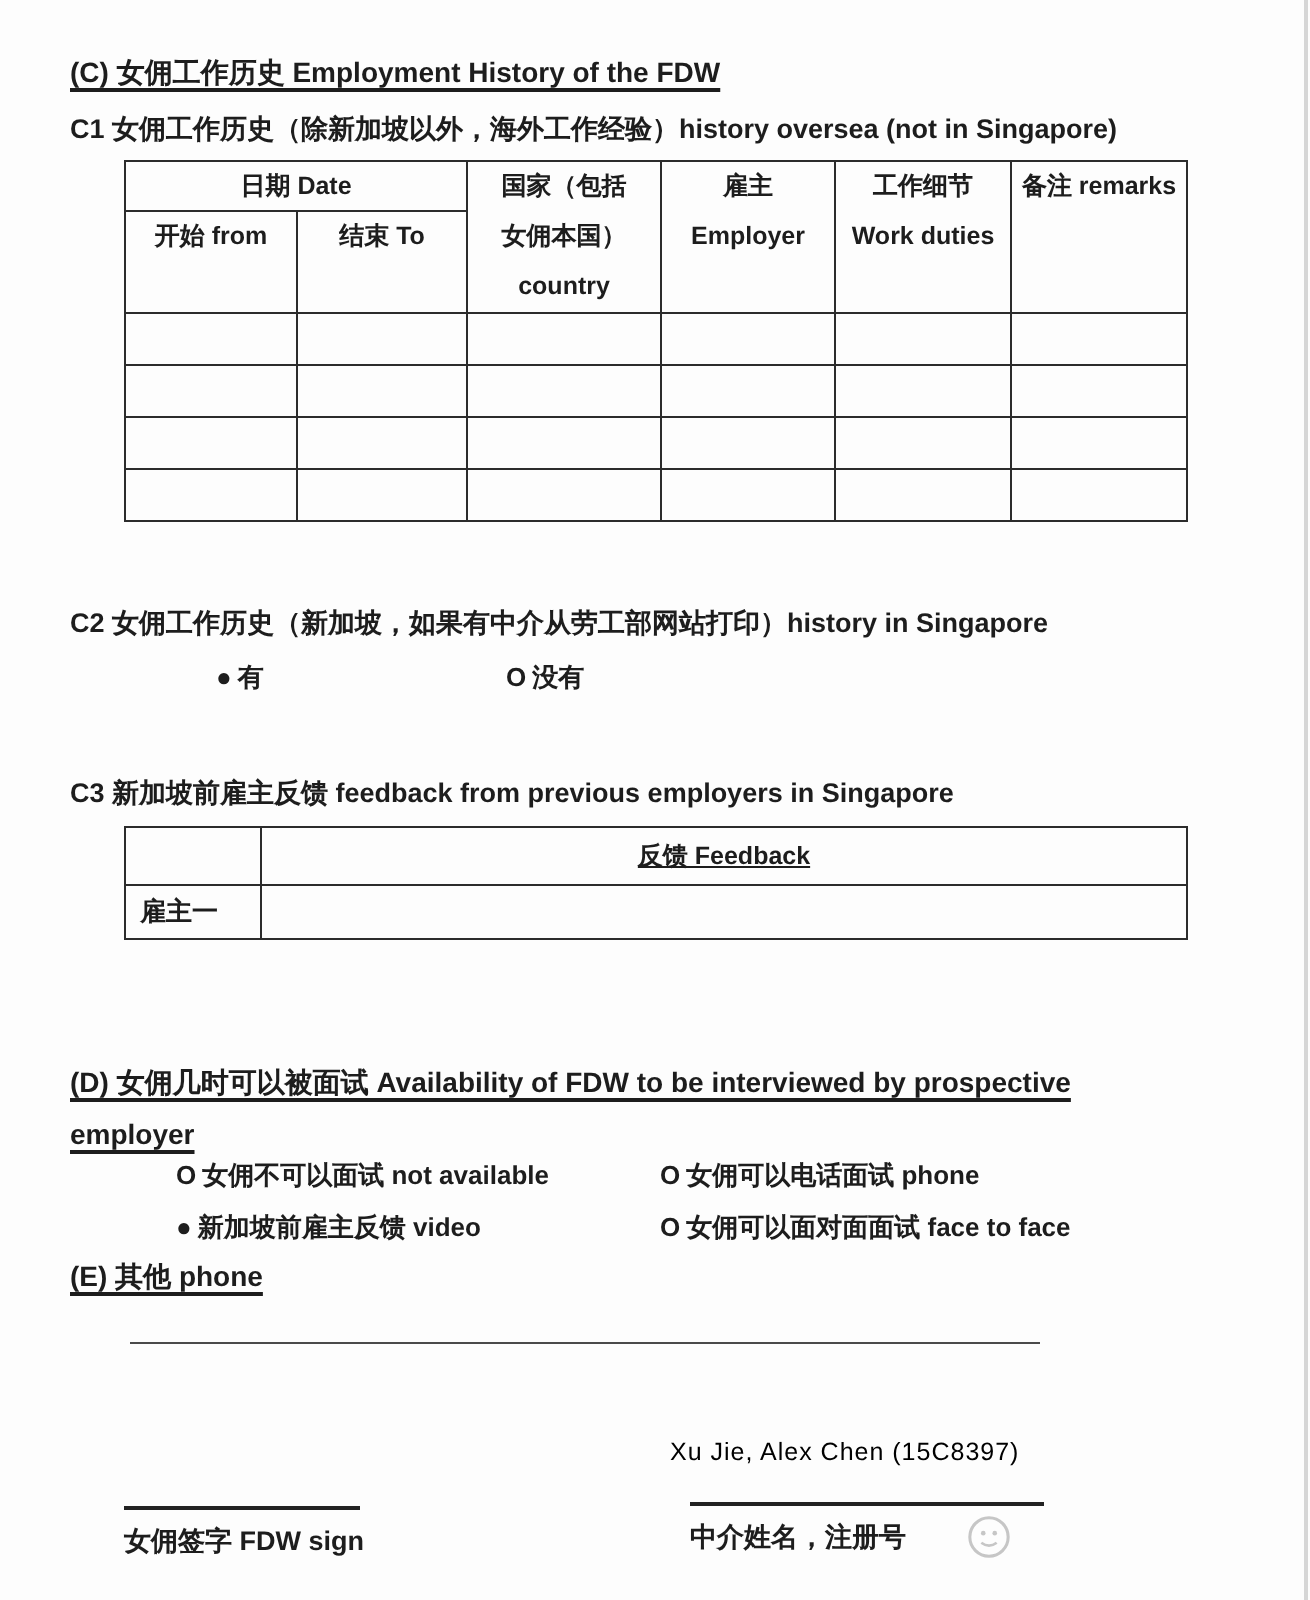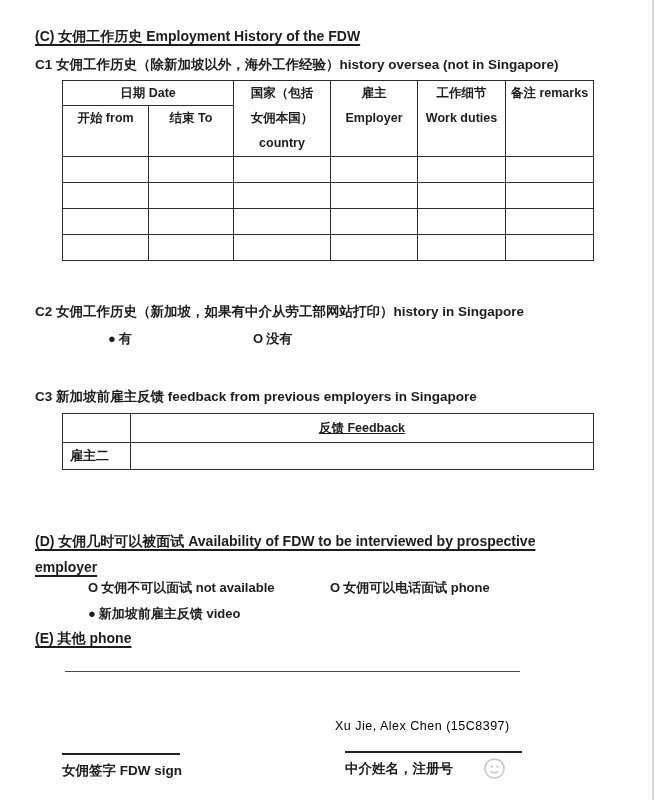--- a/index.html
+++ b/index.html
@@ -186,37 +186,40 @@
         <col style="width:463px">
       </colgroup>
     <thead>
       <tr>
         <th></th>
         <th>反馈 Feedback</th>
       </tr>
     </thead>
     <tbody>
       <tr>
-        <td class="rowlabel">雇主二</td>
+        <td class="rowlabel">雇主一</td>
         <td class="rowvalue"></td>
       </tr>
     </tbody>
   </table>
 
   <div class="abs h-main" style="left:35px; top:533px;">(D) 女佣几时可以被面试 Availability of FDW to be interviewed by prospective</div>
   <div class="abs h-main" style="left:35px; top:559px;">employer</div>
 
   <div class="abs option" style="left:88px; top:579px;">
     <span class="marker">O</span><span>女佣不可以面试 not available</span>
   </div>
   <div class="abs option" style="left:330px; top:579px;">
     <span class="marker">O</span><span>女佣可以电话面试 phone</span>
   </div>
   <div class="abs option" style="left:88px; top:605px;">
     <span class="marker">●</span><span>新加坡前雇主反馈 video</span>
+  </div>
+  <div class="abs option" style="left:330px; top:605px;">
+    <span class="marker">O</span><span>女佣可以面对面面试 face to face</span>
   </div>
 
   <div class="abs h-main" style="left:35px; top:630px;">(E) 其他 phone</div>
 
   <div class="abs blank-line" style="left:65px; top:671px; width:455px;"></div>
 
   <div class="abs blue-note" style="left: 335px; top: 719px; color: #000000;">Xu Jie, Alex Chen (15C8397)</div>
 
   <div class="abs sig-line" style="left:62px; top:753px; width:118px;"></div>
   <div class="abs sig-label" style="left:62px; top:762px;">女佣签字 FDW sign</div>

